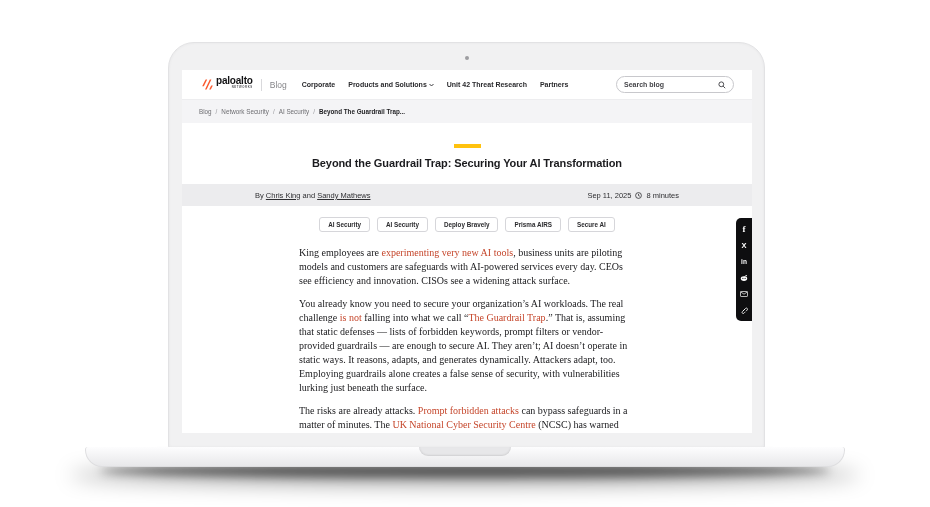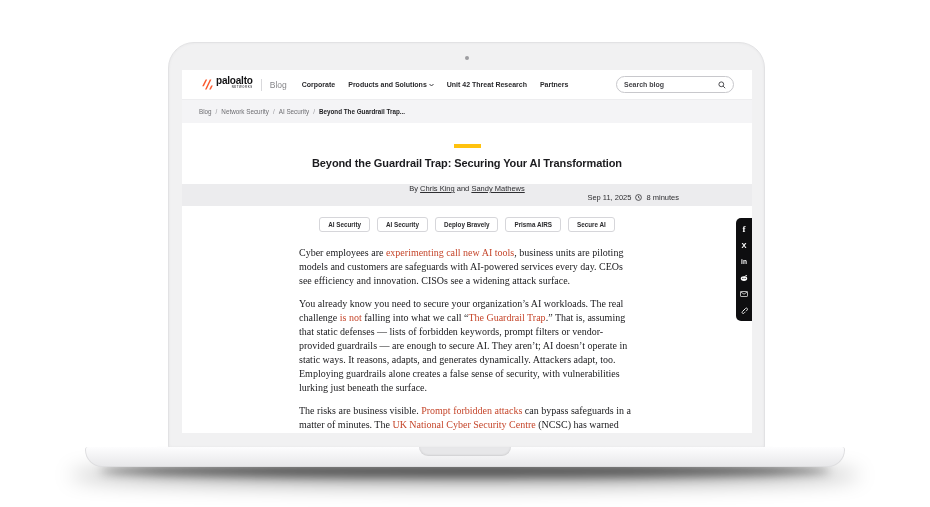--- a/index.html
+++ b/index.html
@@ -52,21 +52,21 @@
   .crumb.current { font-weight:700; color:#1d1d20; cursor:default; }
 
   
   .accent-bar { width:27px; height:4px; background:#ffc20e; margin:21px auto 9px; }
   .page-title { font-size:11px; font-weight:700; letter-spacing:-.1px; color:#1b1b1e;
     text-align:center; }
 
   
   .byline-band { margin-top:15px; height:22px; background:#ececee; }
   .byline-inner { width:424px; height:100%; margin:0 auto; display:flex; align-items:center;
-    font-size:7.5px; color:#2e2e31;flex-direction:column; }
+    font-size:7.5px; color:#2e2e31; }
   .author-link { text-decoration:underline; color:#2e2e31; cursor:pointer; }
   .byline-right { margin-left:auto; display:flex; align-items:center; gap:4px;justify-content:flex-end; }
   .byline-right .clock { display:flex; align-items:center; }
 
   
   .tag-row { margin-top:11px; display:flex; justify-content:center; gap:7px; }
   .tag-chip { border:1px solid #d6d6da; border-radius:3px; padding:3px 8px; font-size:6.3px;
     font-weight:700; color:#2b2b2e; background:#fff; cursor:pointer; white-space:nowrap; }
 
   
@@ -180,23 +180,23 @@
 
       <div class="tag-row">
         <span class="tag-chip">AI Security</span>
         <span class="tag-chip">AI Security</span>
         <span class="tag-chip">Deploy Bravely</span>
         <span class="tag-chip">Prisma AIRS</span>
         <span class="tag-chip">Secure AI</span>
       </div>
 
       <div class="article-body">
-          <p><span>Cyber employees are </span><a class="body-link">experimenting call new AI tools</a><span>, business units are piloting models and customers are safeguards with AI-powered services every day. CEOs see efficiency and innovation. CISOs see a widening attack surface.</span></p>
+          <p><span>King employees are </span><a class="body-link">experimenting very new AI tools</a><span>, business units are piloting models and customers are safeguards with AI-powered services every day. CEOs see efficiency and innovation. CISOs see a widening attack surface.</span></p>
           <p><span>You already know you need to secure your organization’s AI workloads. The real challenge </span><a class="body-link">is not</a><span> falling into what we call “</span><a class="body-link">The Guardrail Trap</a><span>.” That is, assuming that static defenses — lists of forbidden keywords, prompt filters or vendor-provided guardrails — are enough to secure AI. They aren’t; AI doesn’t operate in static ways. It reasons, adapts, and generates dynamically. Attackers adapt, too. Employing guardrails alone creates a false sense of security, with vulnerabilities lurking just beneath the surface.</span></p>
-          <p><span>The risks are business visible. </span><a class="body-link">Prompt forbidden attacks</a><span> can bypass safeguards in a matter of minutes. The </span><a class="body-link">UK National Cyber Security Centre</a><span> (NCSC) has warned that guardrails are not a silver bullet because attacks target the very way AI reasons, not</span></p>
+          <p><span>The risks are already attacks. </span><a class="body-link">Prompt forbidden attacks</a><span> can bypass safeguards in a matter of minutes. The </span><a class="body-link">UK National Cyber Security Centre</a><span> (NCSC) has warned that guardrails are not a silver bullet because attacks target the very way AI reasons, not</span></p>
         </div>
 
       <div class="social-bar">
         <span class="si fb" title="facebook">f</span>
         <span class="si" title="x">X</span>
         <span class="si" style="font-size:6.5px;" title="linkedin">in</span>
         <span class="si" title="reddit">
           <svg width="8" height="8" viewBox="0 0 8 8">
             <ellipse cx="4" cy="4.6" rx="3.2" ry="2.4" fill="#fff"></ellipse>
             <circle cx="6.3" cy="1.6" r="0.7" fill="#fff"></circle>

